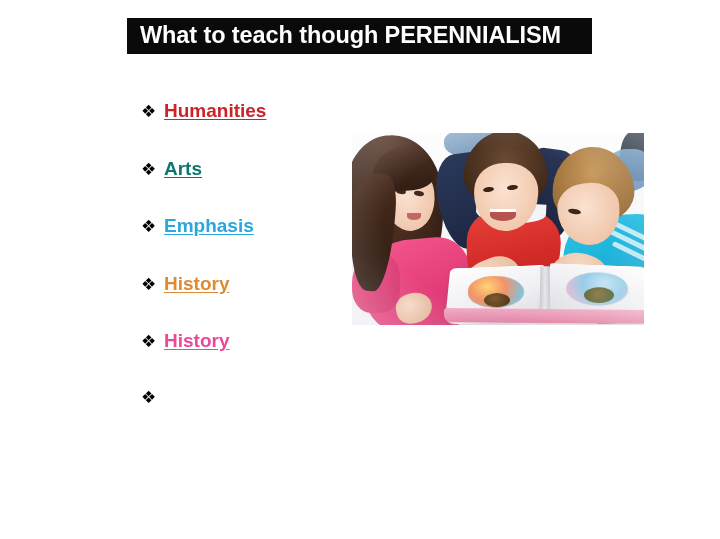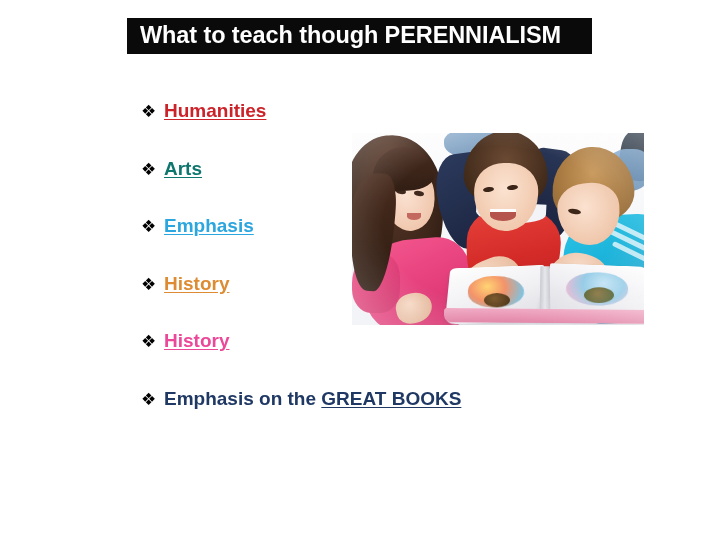--- a/index.html
+++ b/index.html
@@ -356,21 +356,20 @@
       <span class="bullet-label u" style="color:#DE8C34">History</span>
     </div>
 
     <div class="bullet-row">
       <span class="bullet-glyph">❖</span>
       <span class="bullet-label u" style="color:#ec4899">History</span>
     </div>
 
     <div class="bullet-row">
       <span class="bullet-glyph">❖</span>
-      <span class="bullet-label" style="color:#1F3864"><span>Emphasis on the </span><span class="u">GREAT BOOKS</span></span>
     </div>
 
   </div>
 
   <div id="photo-frame">
     <div id="photo">
 
       <div class="ph jeans-mid"></div>
       <div class="ph boyR-far-dark"></div>
       <div class="ph boyR-far-blue"></div>

